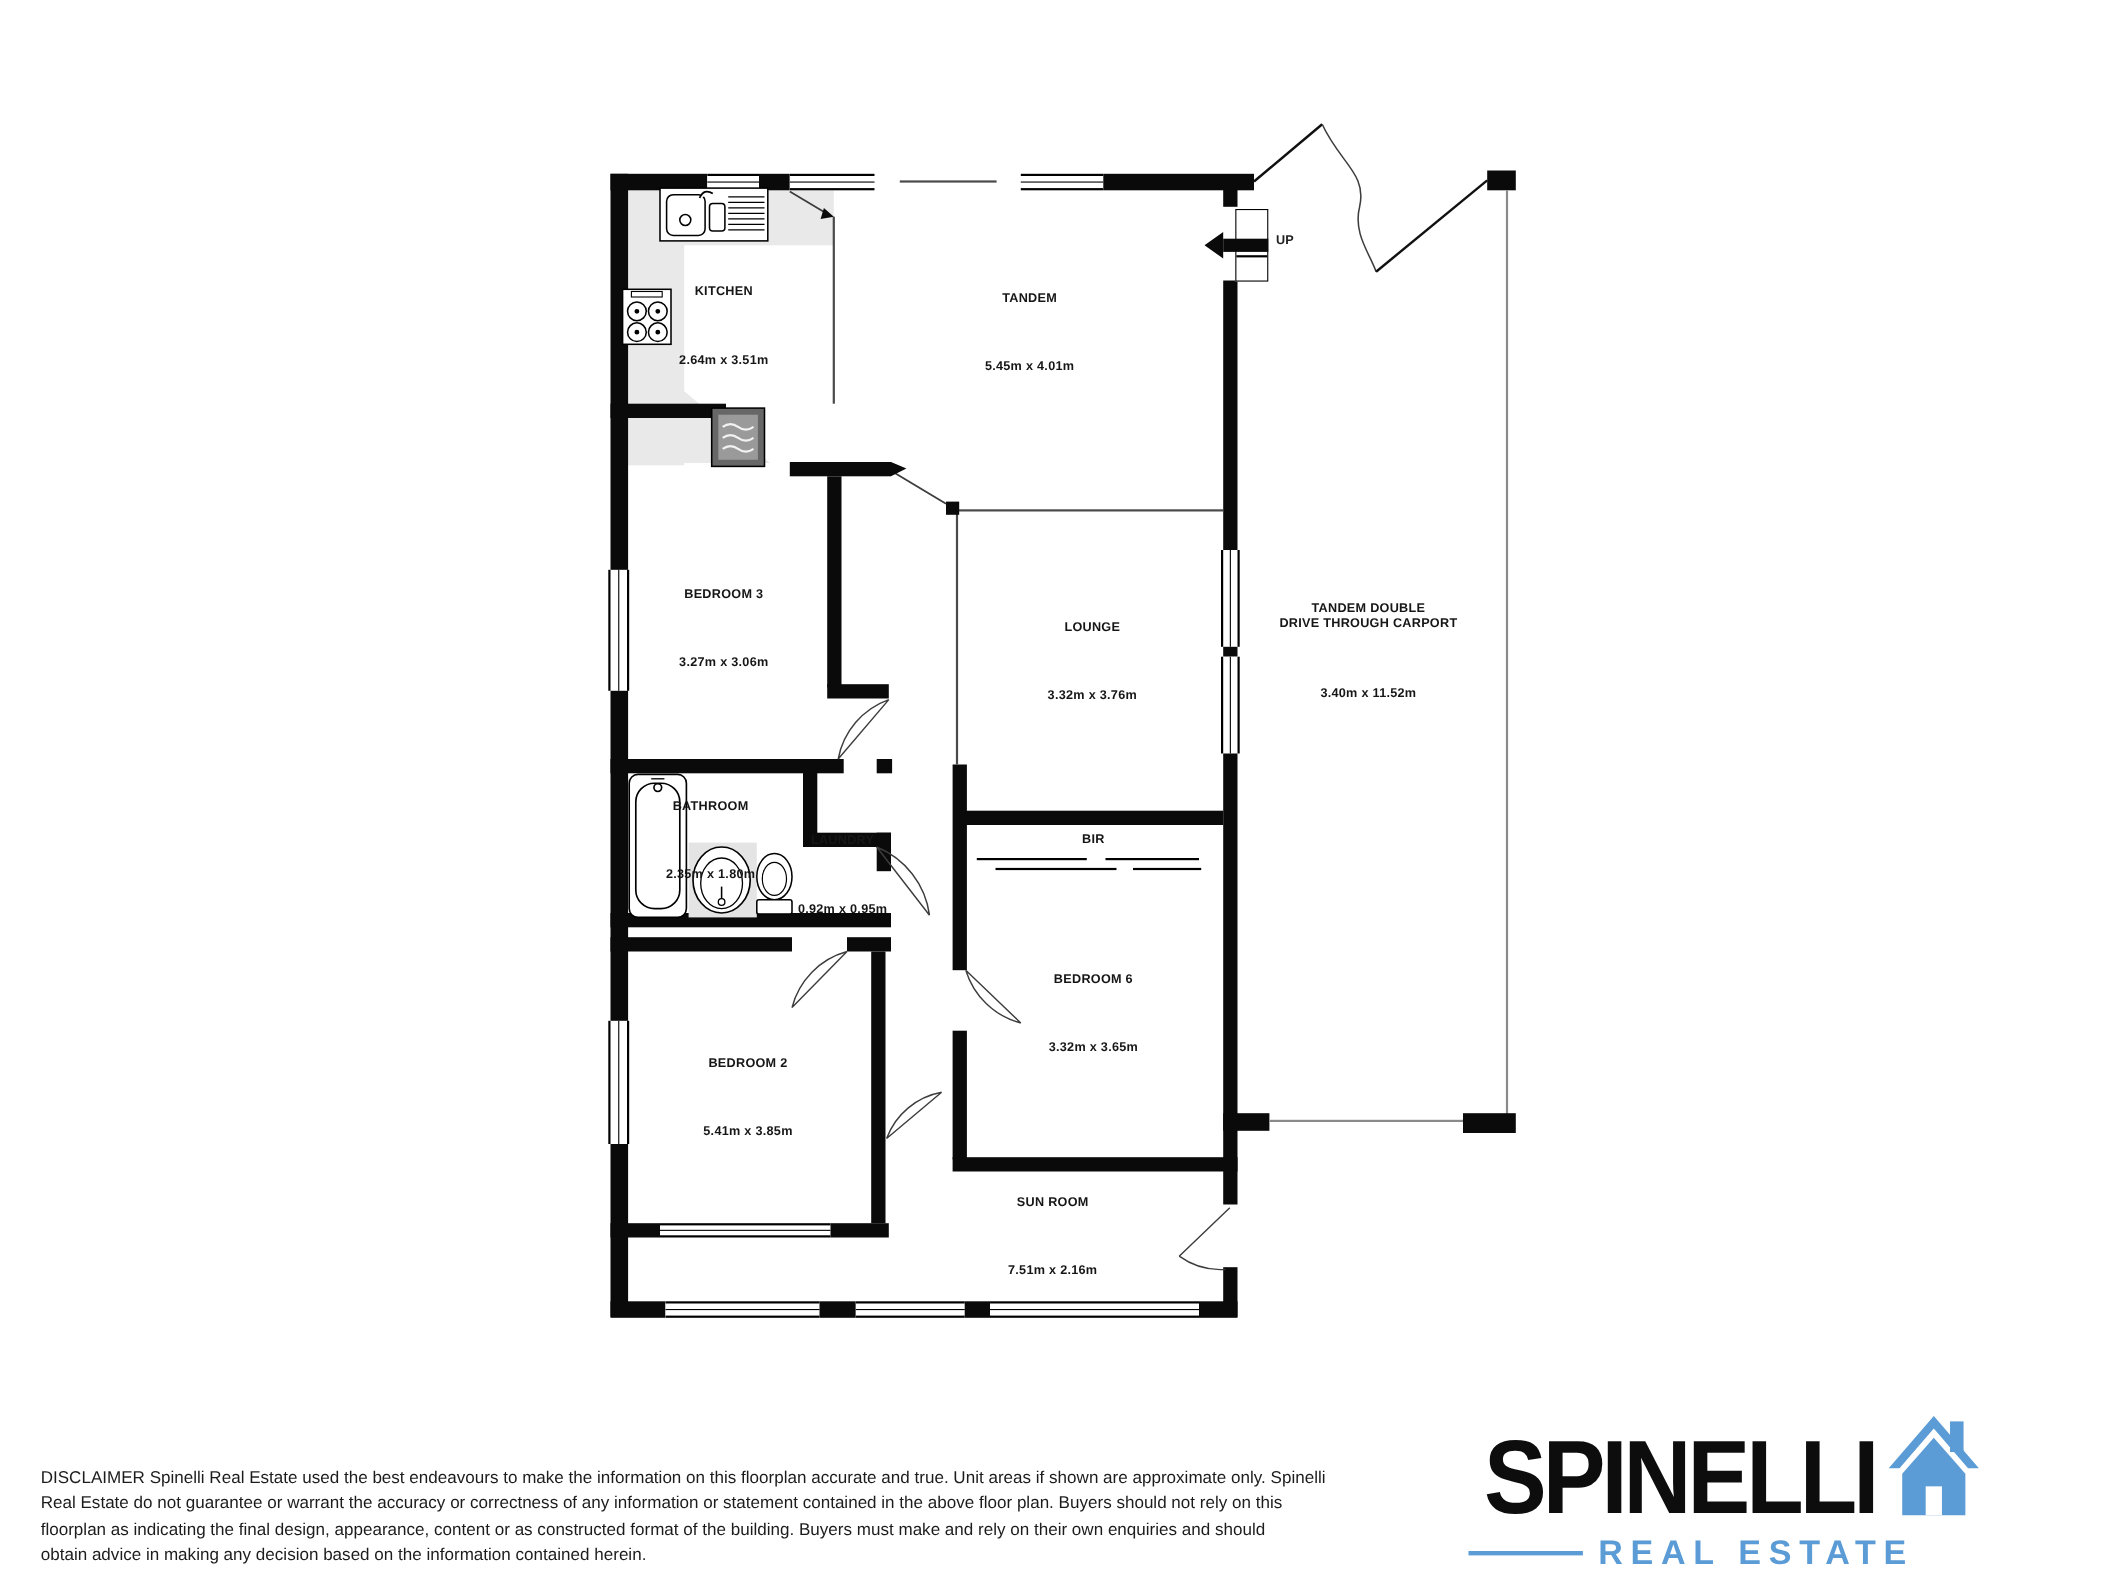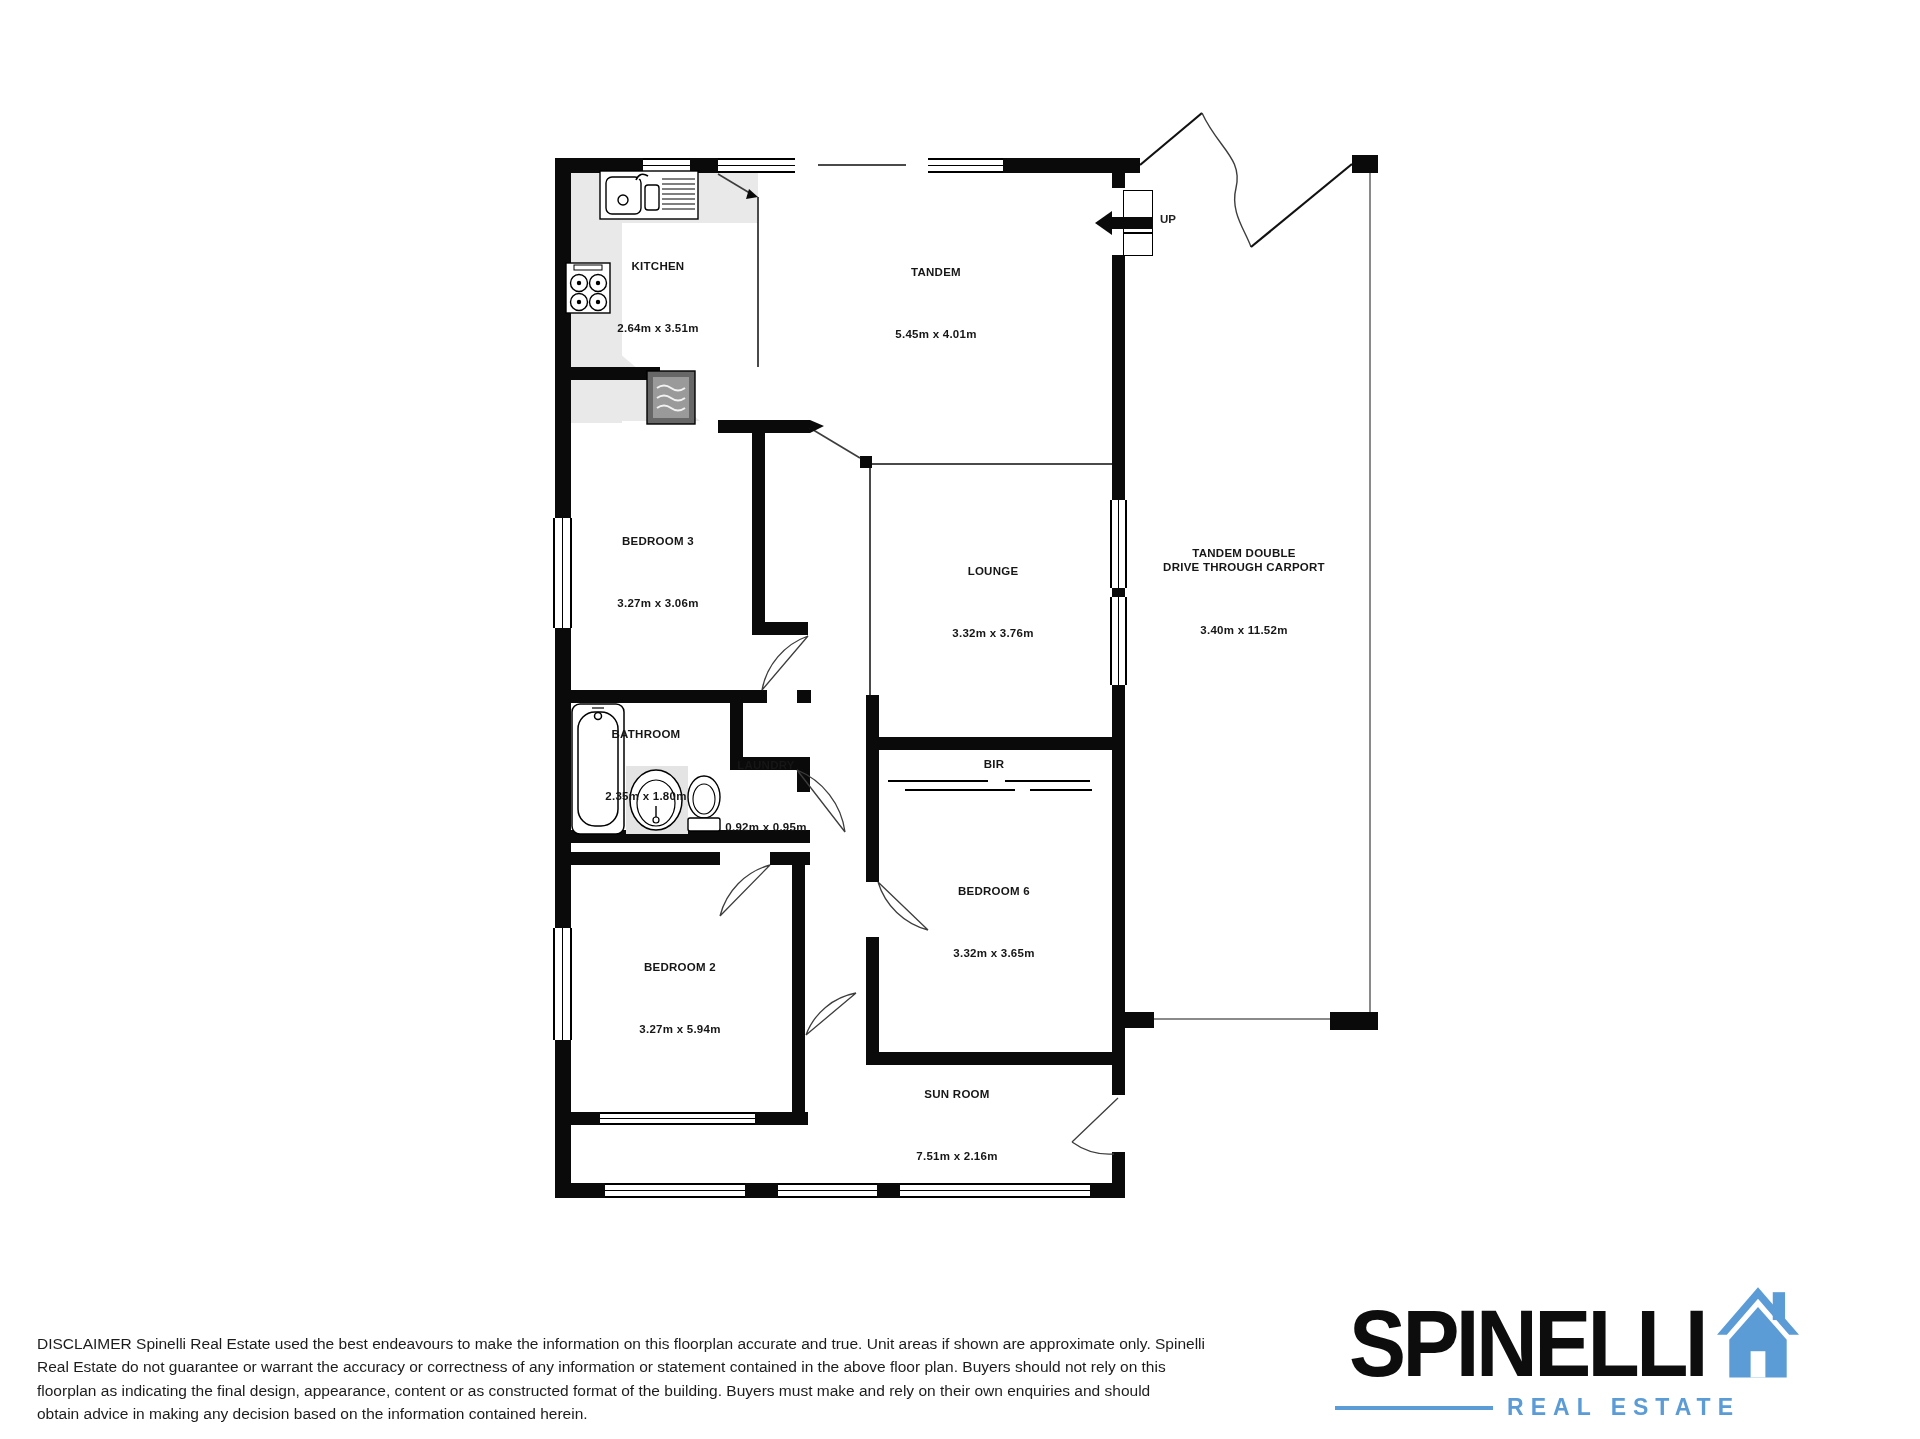--- a/index.html
+++ b/index.html
@@ -26,21 +26,21 @@
               border-bottom:12px solid transparent;border-right:17px solid #0a0a0a;}
   
   .disclaimer{position:absolute;left:37px;top:1332px;width:1262px;font-size:15.5px;
               line-height:1.5;color:#1c1c1c;white-space:pre-line;}
   .logo{position:absolute;left:1335px;top:1280px;width:478px;}
   .logo-row{display:flex;align-items:flex-end;justify-content:center;}
   .brand{font-weight:bold;font-size:95px;line-height:.95;letter-spacing:-4px;color:#0d0d0d;
          transform:scaleX(.9);transform-origin:left bottom;white-space:nowrap;}
   .tag-row{display:flex;align-items:center;margin-top:6px;width:405px;}
   .tag-rule{flex:1;height:4px;}
-  .tagline{font-weight:bold;font-size:23px;letter-spacing:7px;margin-left:14px;white-space:nowrap;}
+  .tagline{font-weight:bold;font-size:31px;letter-spacing:7px;margin-left:14px;white-space:nowrap;}
   svg{position:absolute;left:0;top:0;pointer-events:none;}
 </style>
 </head>
 <body>
 
 <div class="counter" style="left:571px;top:173px;width:187px;height:50px;"></div>
 <div class="counter" style="left:571px;top:173px;width:51px;height:250px;"></div>
 <div class="counter" style="left:571px;top:355px;width:129px;height:66px;clip-path:polygon(0 0,39% 0,100% 100%,0 100%);"></div>
 
 <div class="w" style="left:555px;top:158px;width:16px;height:1039px;"></div>
@@ -189,21 +189,21 @@
 <div class="room-label" style="left:658px;top:297px;"><span>KITCHEN</span><span class="dims">2.64m  x 3.51m</span></div>
 <div class="room-label" style="left:936px;top:303px;"><span>TANDEM</span><span class="dims">5.45m  x 4.01m</span></div>
 <div class="room-label" style="left:658px;top:572px;"><span>BEDROOM 3</span><span class="dims">3.27m  x 3.06m</span></div>
 <div class="room-label" style="left:993px;top:602px;"><span>LOUNGE</span><span class="dims">3.32m  x 3.76m</span></div>
 <div class="room-label" style="left:1244px;top:592px;"><span>TANDEM DOUBLE
 DRIVE THROUGH CARPORT</span><span class="dims">3.40m  x 11.52m</span></div>
 <div class="room-label" style="left:646px;top:765px;"><span>BATHROOM</span><span class="dims">2.35m  x 1.80m</span></div>
 <div class="room-label" style="left:766px;top:796px;"><span>LAUNDRY</span><span class="dims">0.92m  x 0.95m</span></div>
 <div class="room-label" style="left:994px;top:764px;"><span>BIR</span></div>
 <div class="room-label" style="left:994px;top:922px;"><span>BEDROOM 6</span><span class="dims">3.32m  x 3.65m</span></div>
-<div class="room-label" style="left:680px;top:998px;"><span>BEDROOM 2</span><span class="dims">3.27m  x 5.94m</span></div>
+<div class="room-label" style="left:680px;top:998px;"><span>BEDROOM 2</span><span class="dims">5.41m  x 3.85m</span></div>
 <div class="room-label" style="left:957px;top:1125px;"><span>SUN ROOM</span><span class="dims">7.51m  x 2.16m</span></div>
 
 <div class="disclaimer">DISCLAIMER Spinelli Real Estate used the best endeavours to make the information on this floorplan accurate and true. Unit areas if shown are approximate only. Spinelli
 Real Estate do not guarantee or warrant the accuracy or correctness of any information or statement contained in the above floor plan. Buyers should not rely on this
 floorplan as indicating the final design, appearance, content or as constructed format of the building. Buyers must make and rely on their own enquiries and should
 obtain advice in making any decision based on the information contained herein.</div>
 
 <div class="logo">
   <div class="logo-row">
     <div class="brand">SPINELLI</div>

